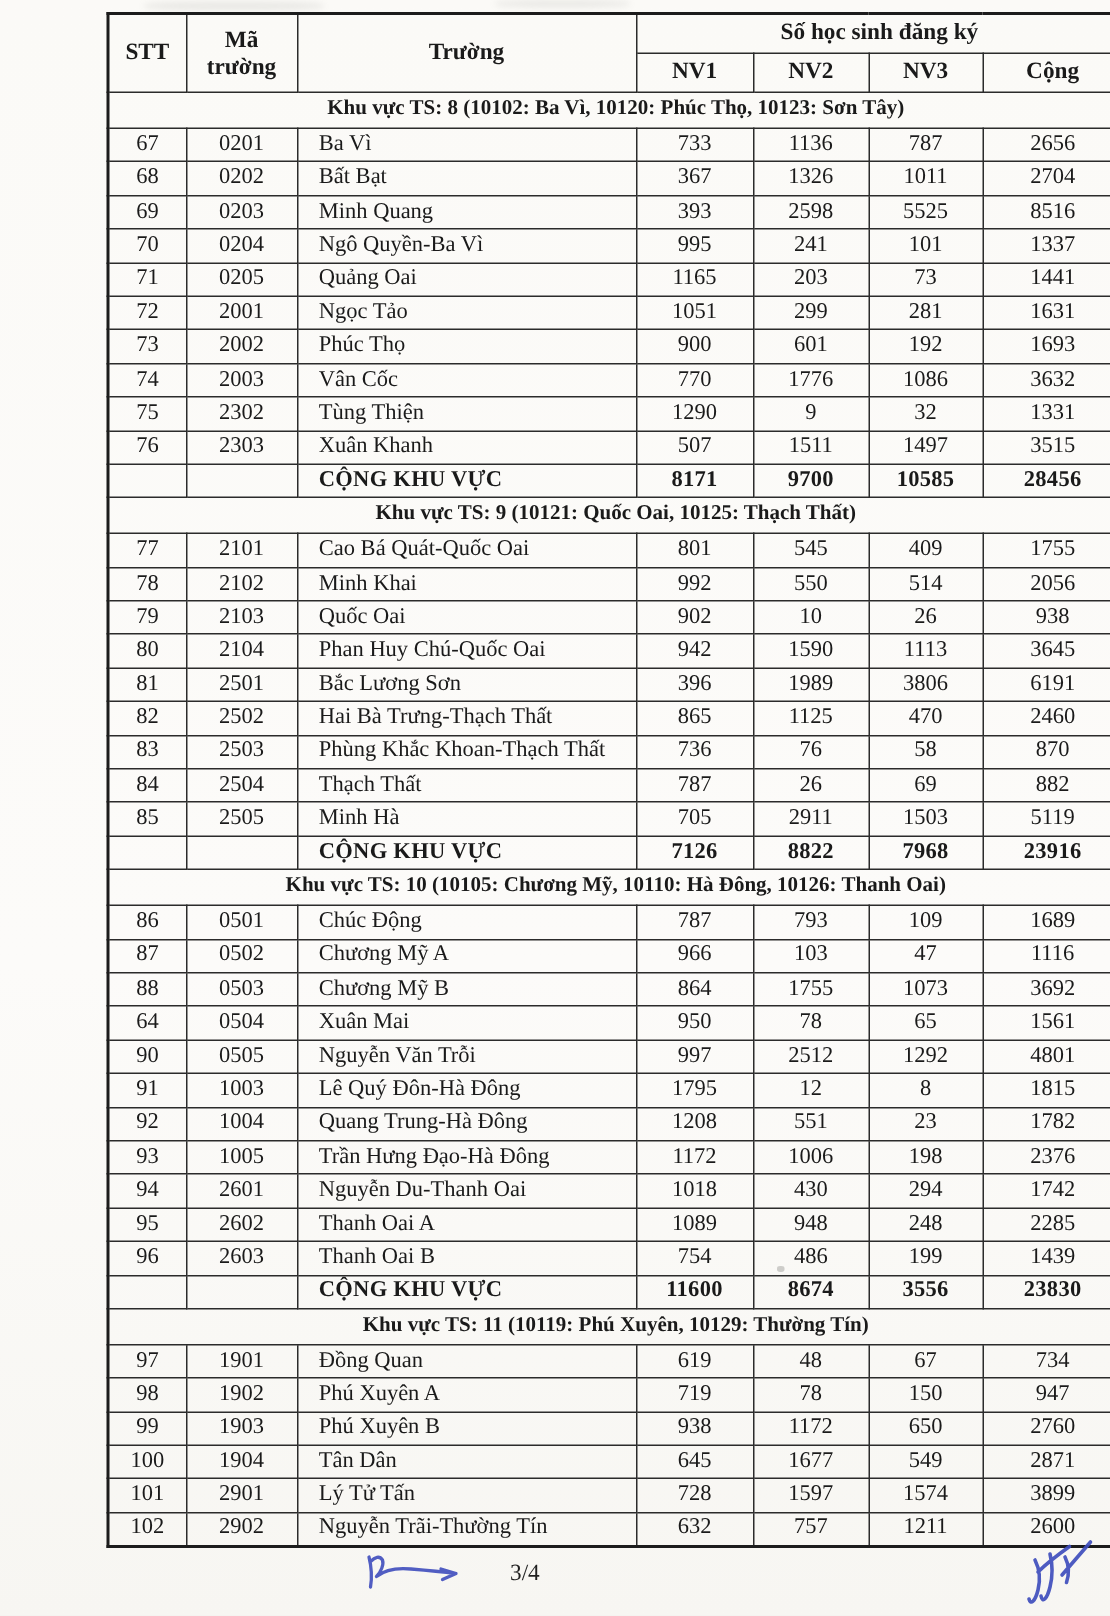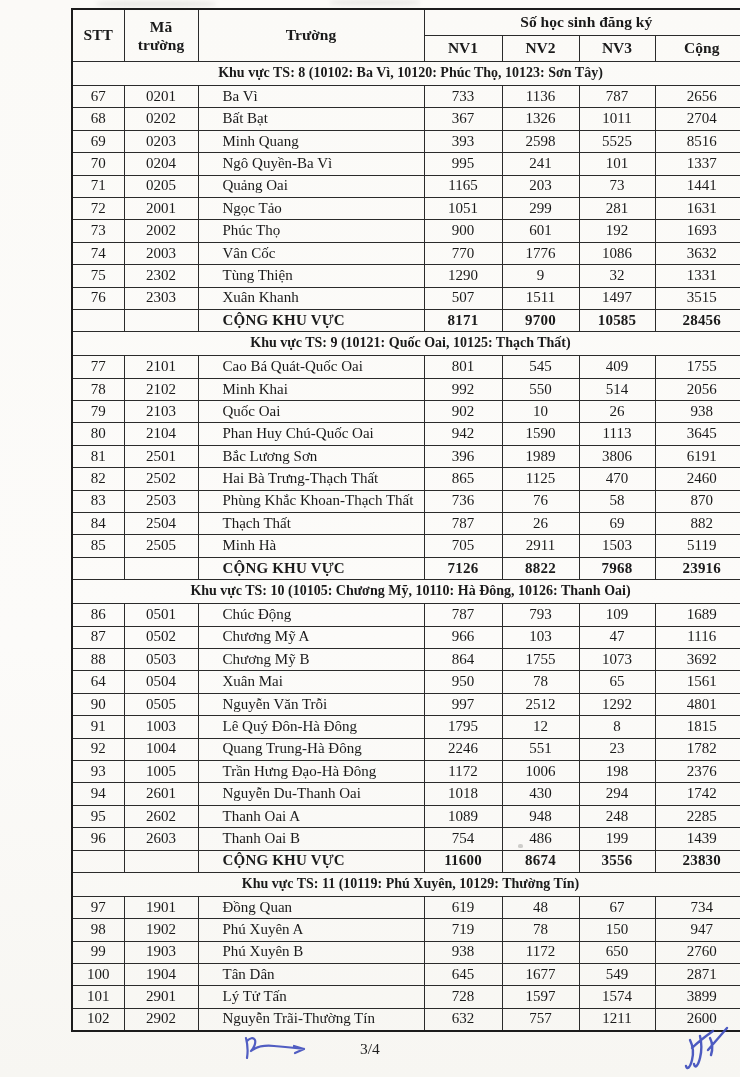--- a/index.html
+++ b/index.html
@@ -42,25 +42,25 @@
     height: 25px;
   }
   .report-table thead tr.sub th { height: 25px; }
   .report-table th.code-col { white-space: normal; line-height: 1.1; font-family: Liberation Serif, serif; }
   .report-table tbody tr { height: 22.4px; }
   .report-table tbody tr.section-row td {
     font-weight: bold;
     font-size: 14px;
     height: 23px;
   }
-  .report-table td.school-name { text-align: left; padding-left: 24px; }
+  .report-table td.school-name { text-align: left; padding-left: 14px; }
   .report-table tr.region-total-row td { letter-spacing: 0.2px; font-weight: bold; }
   .footer-pagenum {
     position: absolute;
-    left: 360px; top: 1040px;
+    left: 340px; top: 1040px;
     font-size: 15.5px;
     color: #1f1f1f;
   }
   .pen-mark { position: absolute; }
   .pen-mark.left-mark { left: 238px; top: 1032px; }
   .pen-mark.right-mark { left: 680px; top: 1022px; }
   .scan-smudge {
     position: absolute;
     background: #9a9a96;
     opacity: 0.18;
@@ -354,21 +354,21 @@
           <td class="school-name">Lê Quý Đôn-Hà Đông</td>
           <td>1795</td>
           <td>12</td>
           <td>8</td>
           <td>1815</td>
         </tr>
         <tr>
           <td>92</td>
           <td>1004</td>
           <td class="school-name">Quang Trung-Hà Đông</td>
-          <td>2246</td>
+          <td>1208</td>
           <td>551</td>
           <td>23</td>
           <td>1782</td>
         </tr>
         <tr>
           <td>93</td>
           <td>1005</td>
           <td class="school-name">Trần Hưng Đạo-Hà Đông</td>
           <td>1172</td>
           <td>1006</td>

